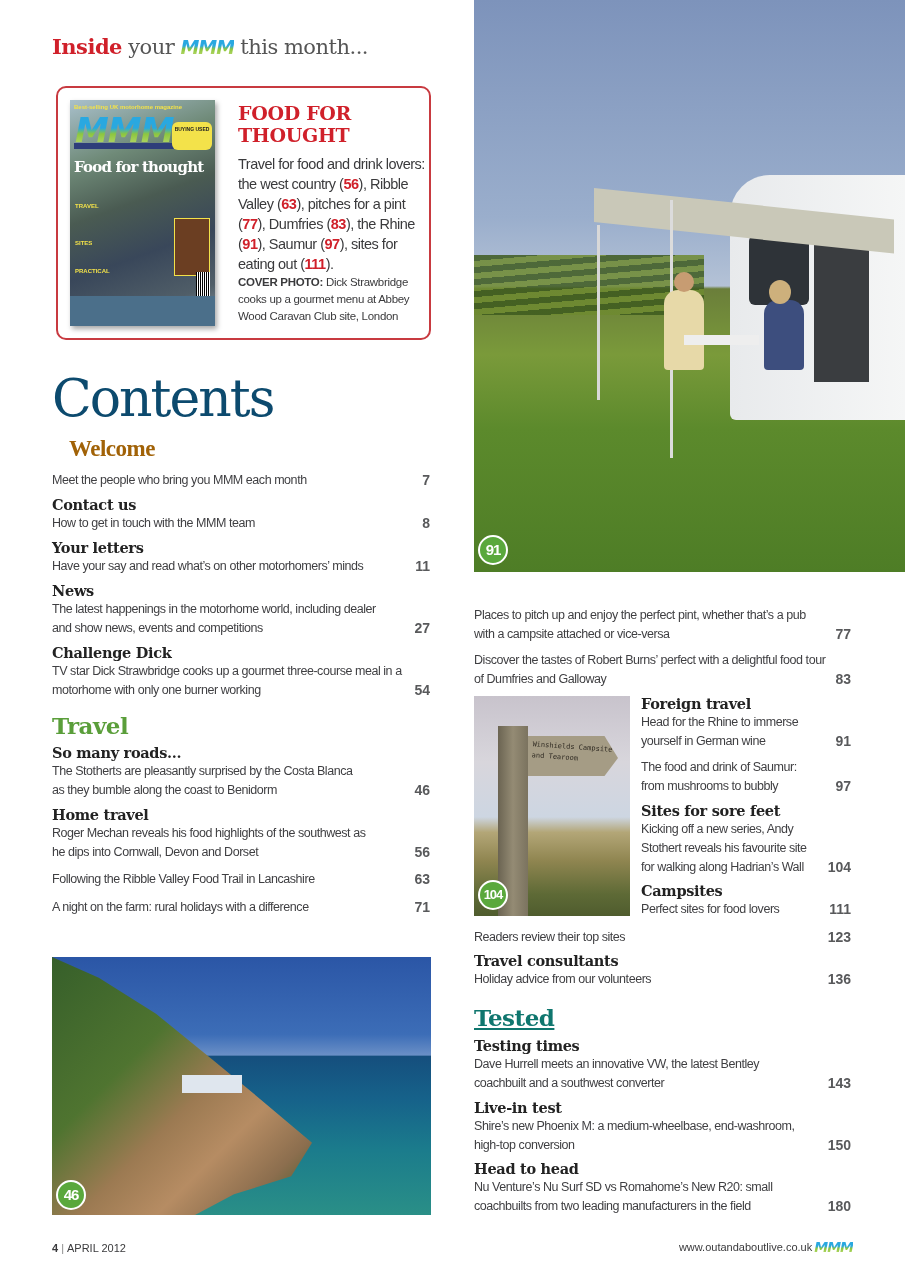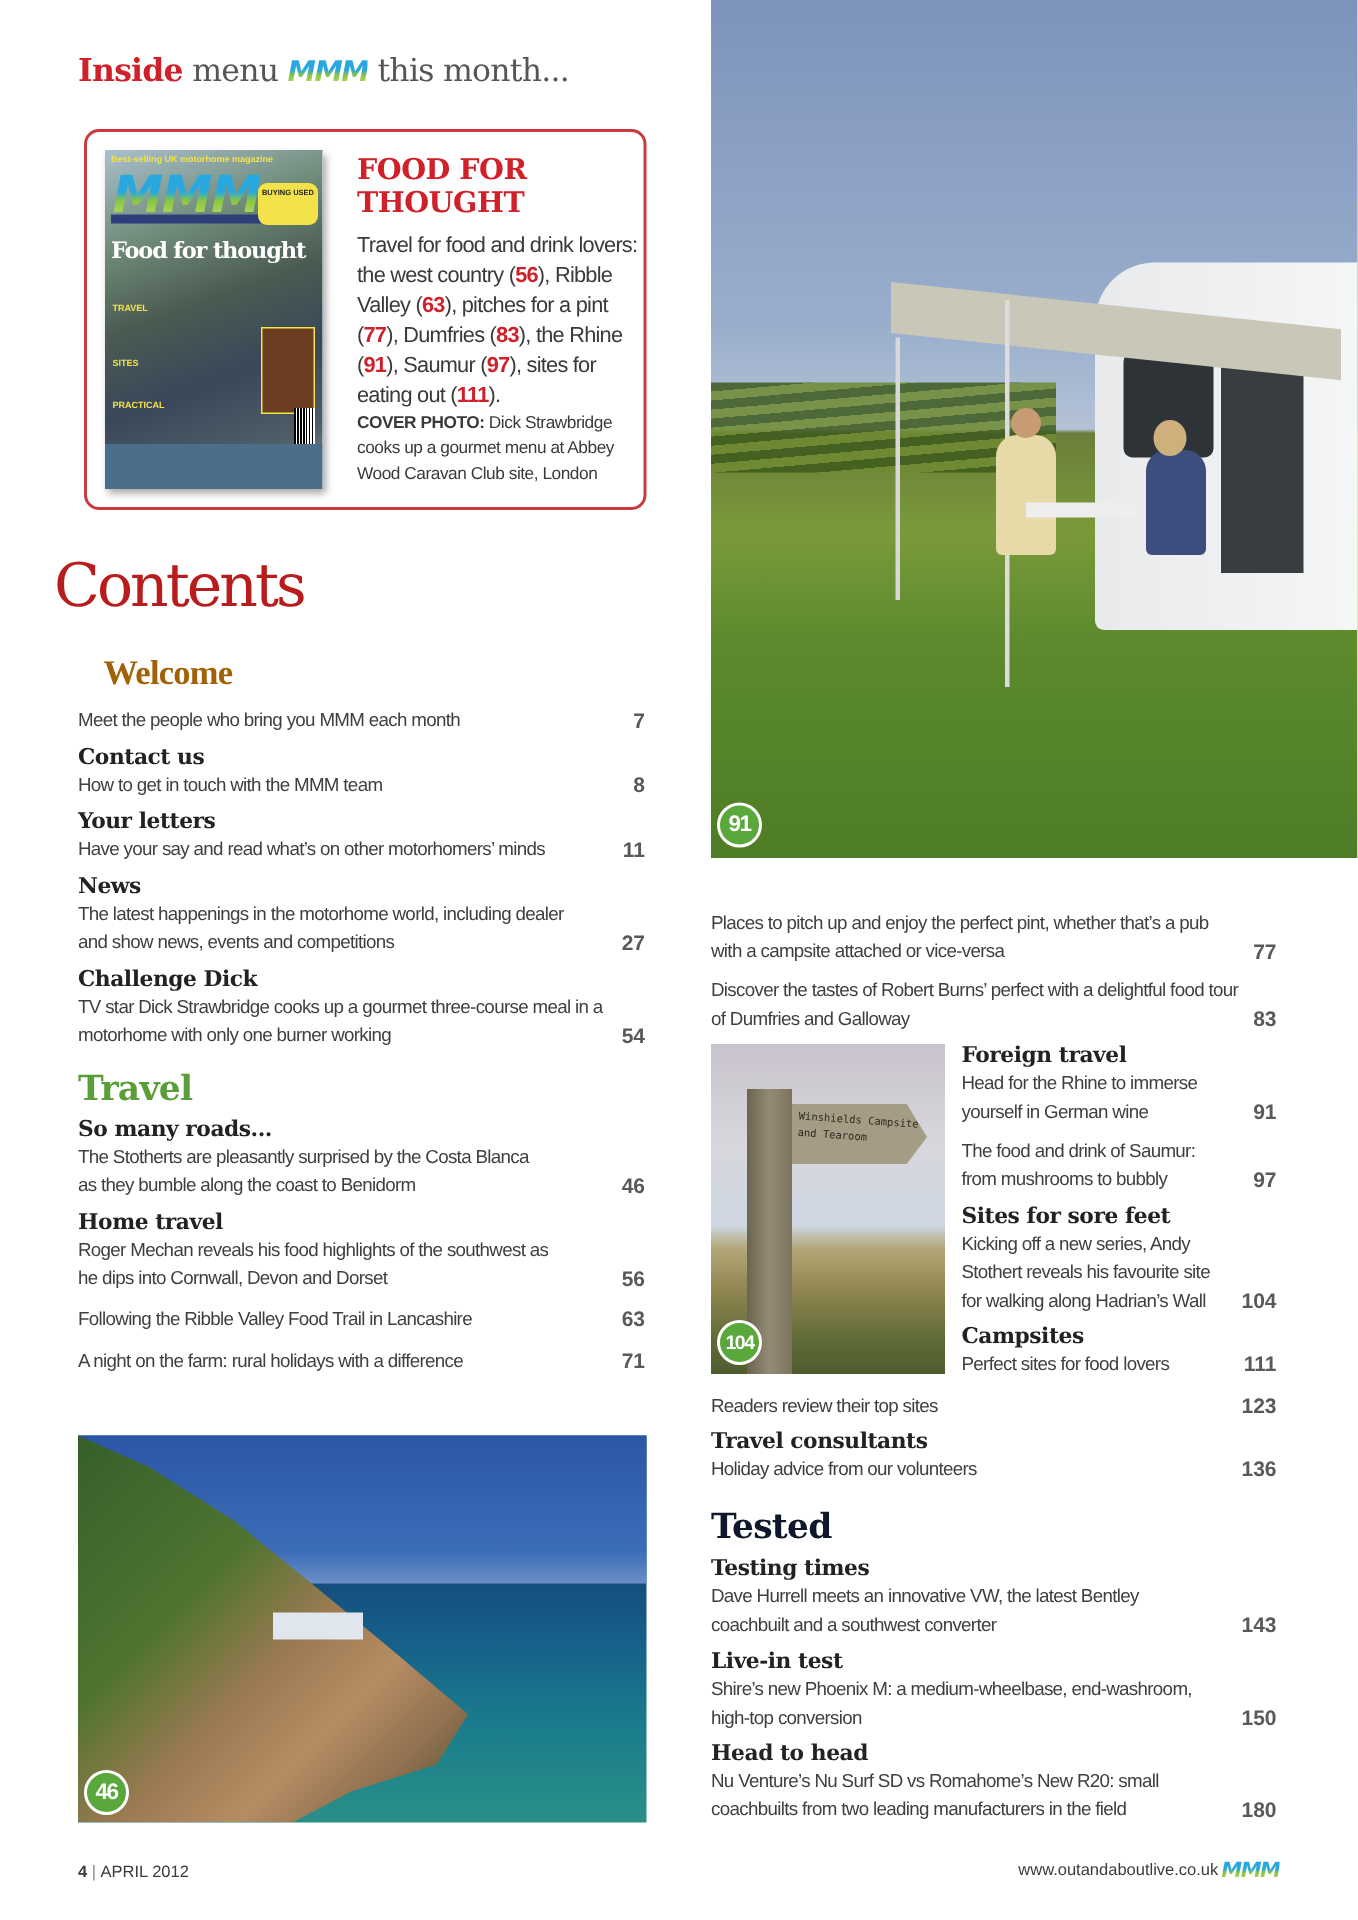--- a/index.html
+++ b/index.html
@@ -27,25 +27,25 @@
   .cover .c-latest { position:absolute; left:0; top:196px; width:145px; height:30px; background:#4b6f8a; }
   .cover .c-barcode { position:absolute; left:126px; top:172px; width:14px; height:24px; background: repeating-linear-gradient(90deg,#000 0 1px,#fff 1px 2px); }
 
   .feature-title { position: absolute; left: 180px; top: 14px; font-family: "DejaVu Serif", serif; font-weight: bold; font-size: 19px; line-height: 22px; color: #d0202a; letter-spacing: -0.3px; }
   .feature-body { position: absolute; left: 180px; top: 66px; width: 190px; font-size: 14.5px; line-height: 20px; color: #3a3a3c; letter-spacing: -0.5px; }
   .feature-body .pg { color: #d0202a; font-weight: bold; }
   .feature-credit { position: absolute; left: 180px; top: 186px; width: 190px; font-size: 11.5px; line-height: 17px; color: #3a3a3c; letter-spacing: -0.3px; }
   .feature-credit b { font-weight: bold; }
 
   
-  .contents-title { position: absolute; left: 36px; top: 368px; font-family: "DejaVu Serif", serif; font-size: 40px; color: #b91c1c; letter-spacing: -2px; font-weight: normal; }
+  .contents-title { position: absolute; left: 52px; top: 368px; font-family: "DejaVu Serif", serif; font-size: 52px; color: #0c4a6e; letter-spacing: -2px; font-weight: normal; }
   .section-head { position: absolute; font-family: "DejaVu Serif", serif; font-weight: bold; font-size: 23px; letter-spacing: -0.5px; }
   .sec-welcome { left: 69px; top: 436px; color: #a16207; font-family: Liberation Serif, serif; }
   .sec-travel { left: 52px; top: 712px; color: #5a9e3a; }
-  .sec-tested { left: 474px; top: 1004px; color: #0f172a; }
+  .sec-tested { left: 474px; top: 1004px; color: #0f766e; text-decoration: underline; }
 
   .entry { position: absolute; }
   .entry .e-title { font-family: "DejaVu Serif", serif; font-weight: bold; font-size: 14.5px; color: #222; line-height: 18px; letter-spacing: -0.3px; }
   .entry .e-desc { font-size: 12.5px; line-height: 19px; color: #3f3f42; letter-spacing: -0.45px; }
   .entry .e-page { position: absolute; right: 0; bottom: 0; font-size: 14px; font-weight: bold; color: #58595b; line-height: 19px; }
 
   .left-col { width: 378px; left: 52px; }
   .right-col { width: 377px; left: 474px; }
   .right-narrow { width: 210px; left: 641px; }
 
@@ -92,21 +92,21 @@
   .footer-left b { font-weight: bold; }
   .footer-left .sep { color: #888; margin: 0 3px; }
   .footer-right { position: absolute; right: 52px; top: 1239px; font-size: 11px; color: #3a3a3c; white-space: nowrap; }
   .footer-right .mmm-logo { font-size: 14px; margin-left: 2px; vertical-align: -1px; }
 </style>
 </head>
 <body>
 
 <div class="inside-header">
   <span class="red">Inside</span>
-  <span>menu</span>
+  <span>your</span>
   <span class="mmm-logo">MMM</span>
   <span>this month...</span>
 </div>
 
 <div class="feature-box">
   <div class="cover">
     <div class="c-top">Best-selling UK motorhome magazine</div>
     <div class="c-mmm mmm-logo">MMM</div>
     <div class="c-strap"></div>
     <div class="c-badge">BUYING USED</div>

